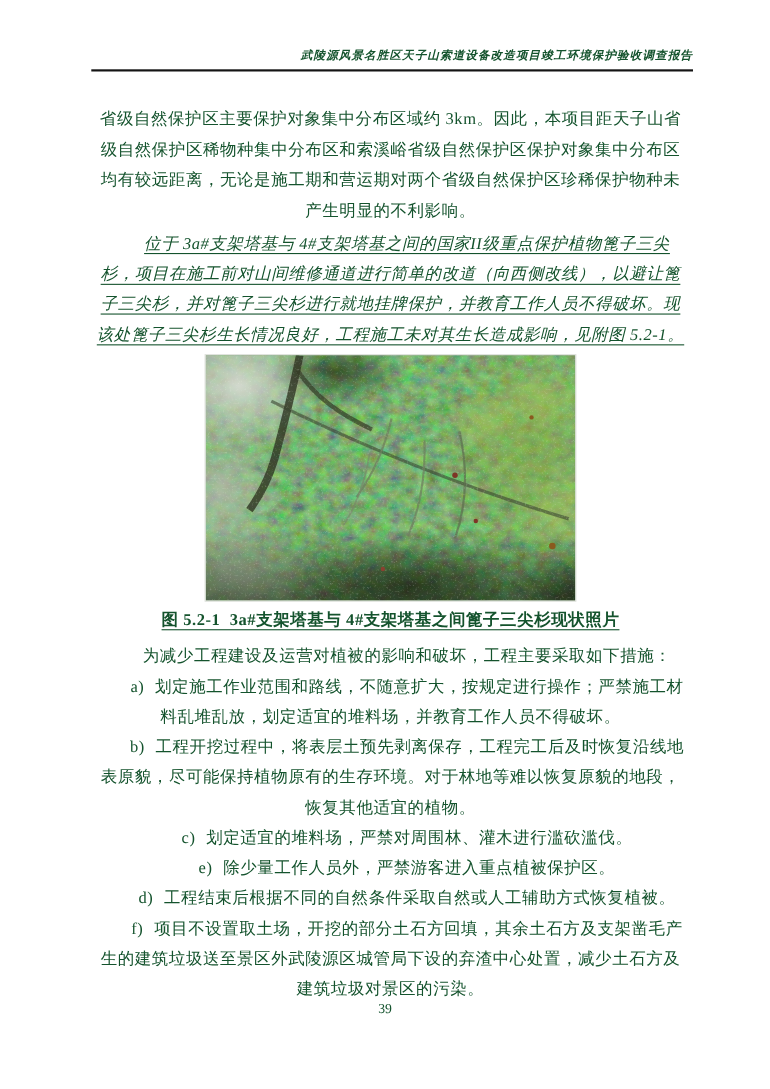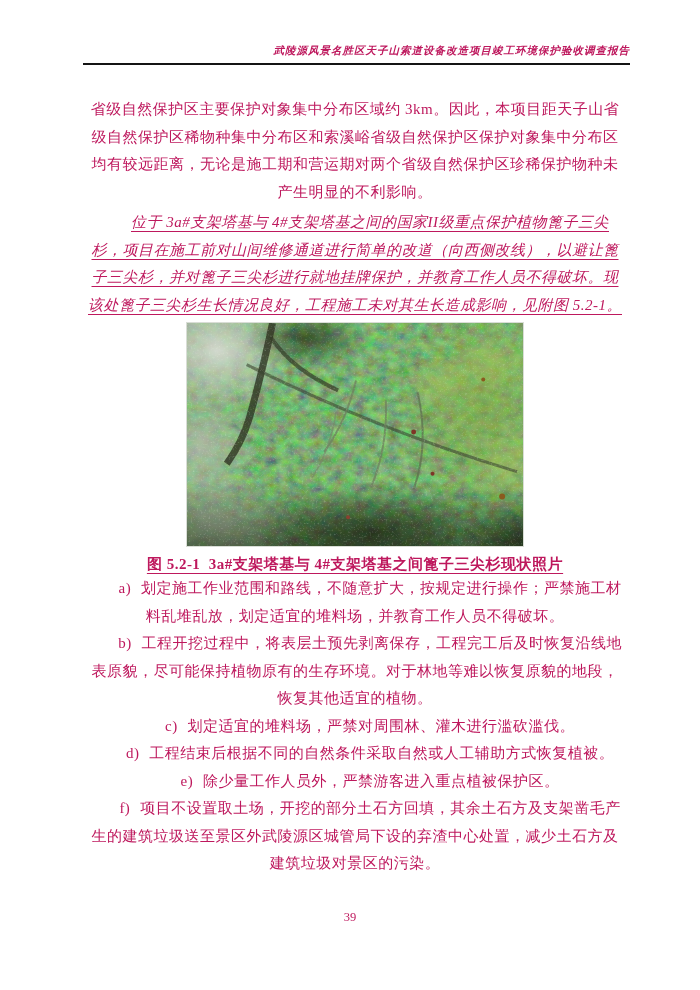--- a/index.html
+++ b/index.html
@@ -1,21 +1,21 @@
 <!DOCTYPE html>
 <html><head>
 <meta charset="utf-8">
 <style>
   html,body{margin:0;padding:0;background:#ffffff;}
   .page{
     position:relative;
     width:700px;height:990px;
     background:#ffffff;
     font-family:"Liberation Serif","DejaVu Serif",serif;
-    color:#be185d;
+    color:#14532d;
     overflow:hidden;
   }
   .header{
     position:absolute;
     left:83px;right:70px;top:44px;
     text-align:right;
     font-size:10.5px;
     font-weight:bold;
     font-style:italic;
     letter-spacing:1px;
@@ -153,25 +153,26 @@
         <circle cx="228" cy="110" r="2.5" fill="#7e3526"></circle>
         <circle cx="247" cy="152" r="2" fill="#7e3526"></circle>
         <circle cx="162" cy="196" r="2" fill="#8a4030"></circle>
         <circle cx="298" cy="57" r="2" fill="#8a5a1e"></circle>
         <circle cx="317" cy="175" r="3" fill="#8a5a1e"></circle>
       </svg>
     </div>
 
     <p class="caption">图 5.2-1  3a#支架塔基与 4#支架塔基之间篦子三尖杉现状照片</p>
 
+    <p class="indent intro">为减少工程建设及运营对植被的影响和破坏，工程主要采取如下措施：</p>
 
     <p class="indent"><span class="measure-label">a)</span><span>划定施工作业范围和路线，不随意扩大，按规定进行操作；严禁施工材料乱堆乱放，划定适宜的堆料场，并教育工作人员不得破坏。</span></p>
     <p class="indent"><span class="measure-label">b)</span><span>工程开挖过程中，将表层土预先剥离保存，工程完工后及时恢复沿线地表原貌，尽可能保持植物原有的生存环境。对于林地等难以恢复原貌的地段，恢复其他适宜的植物。</span></p>
     <p class="indent"><span class="measure-label">c)</span><span>划定适宜的堆料场，严禁对周围林、灌木进行滥砍滥伐。</span></p>
+    <p class="indent"><span class="measure-label">e)</span><span>除少量工作人员外，严禁游客进入重点植被保护区。</span></p>
     <p class="indent"><span class="measure-label">d)</span><span>工程结束后根据不同的自然条件采取自然或人工辅助方式恢复植被。</span></p>
-    <p class="indent"><span class="measure-label">e)</span><span>除少量工作人员外，严禁游客进入重点植被保护区。</span></p>
     <p class="indent"><span class="measure-label">f)</span><span>项目不设置取土场，开挖的部分土石方回填，其余土石方及支架凿毛产生的建筑垃圾送至景区外武陵源区城管局下设的弃渣中心处置，减少土石方及建筑垃圾对景区的污染。</span></p>
 
   </div>
 
   <div class="page-number">39</div>
 
 </div>
 
 </body></html>

